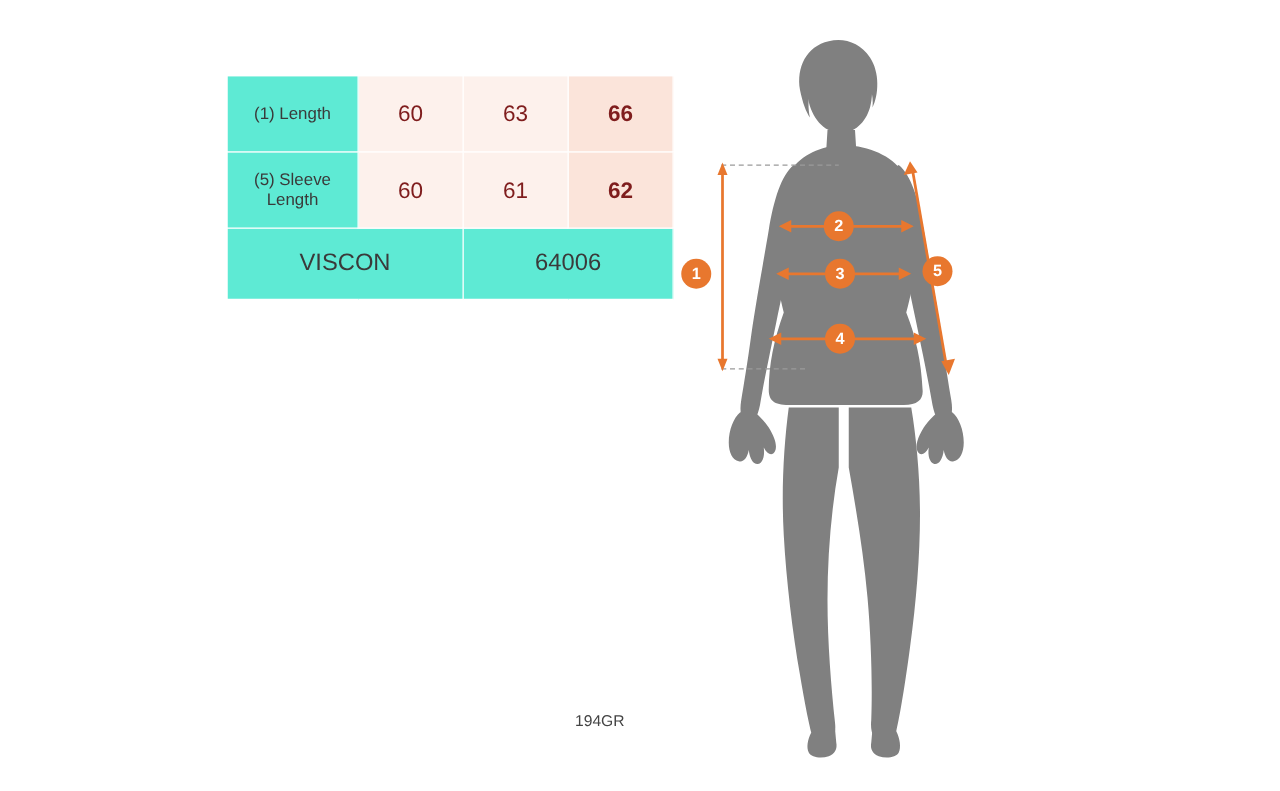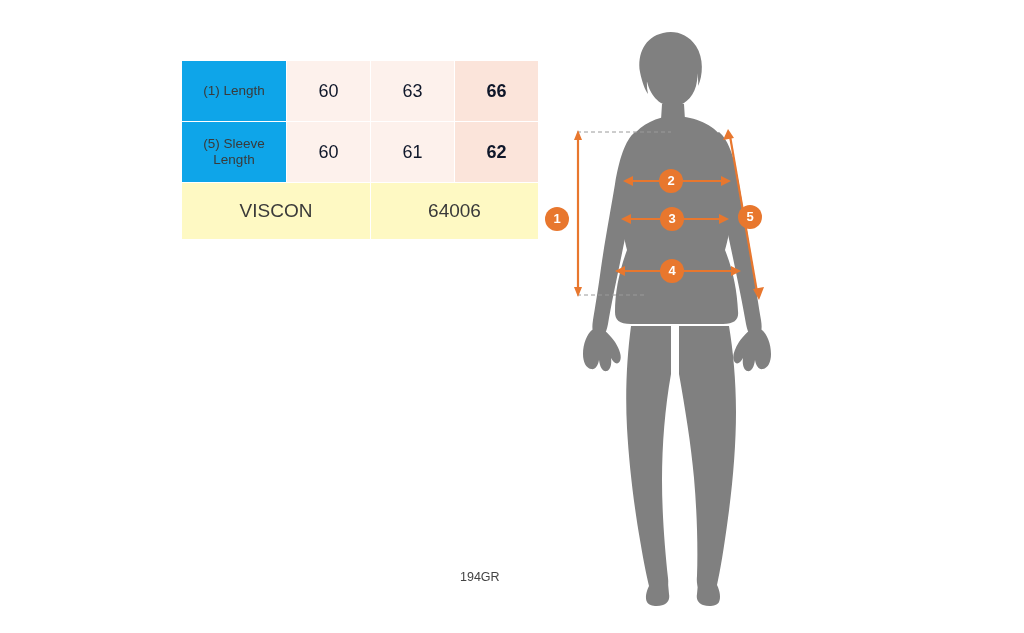--- a/index.html
+++ b/index.html
@@ -39,44 +39,44 @@
   .hdr {
     background: #e8772e;
     color: #ffffff;
     font-weight: bold;
     font-size: 17px;
     height: 72px;
     line-height: 1.15;
   }
   .hdr.small { font-size: 17px; }
   .rowlabel {
-    background: #0ea5e9;
+    background: #5eead4;
     color: #3a3a3a;
     font-size: 13.5px;
     width: 104px;
     line-height: 1.2;
   }
   .cell {
-    color: #0f172a;
+    color: #7f1d1d;
     font-size: 18px;
   }
   .cell.tint-a { background: #fdf1ec; }
   .cell.tint-b { background: #fbe4da; font-weight: bold; }
   .datarow { height: 61px; }
   .datarow.tall { height: 61px; }
 
   .fabric-hdr {
     background: #e8772e;
     color: #ffffff;
     font-weight: bold;
     font-size: 17px;
     height: 54px;
   }
   .fabric-val {
-    background: #fef9c3;
+    background: #5eead4;
     color: #3a3a3a;
     font-size: 19px;
     height: 56px;
   }
 
   #weight-label {
     position: absolute;
     left: 460px;
     top: 570px;
     font-size: 12.5px;

